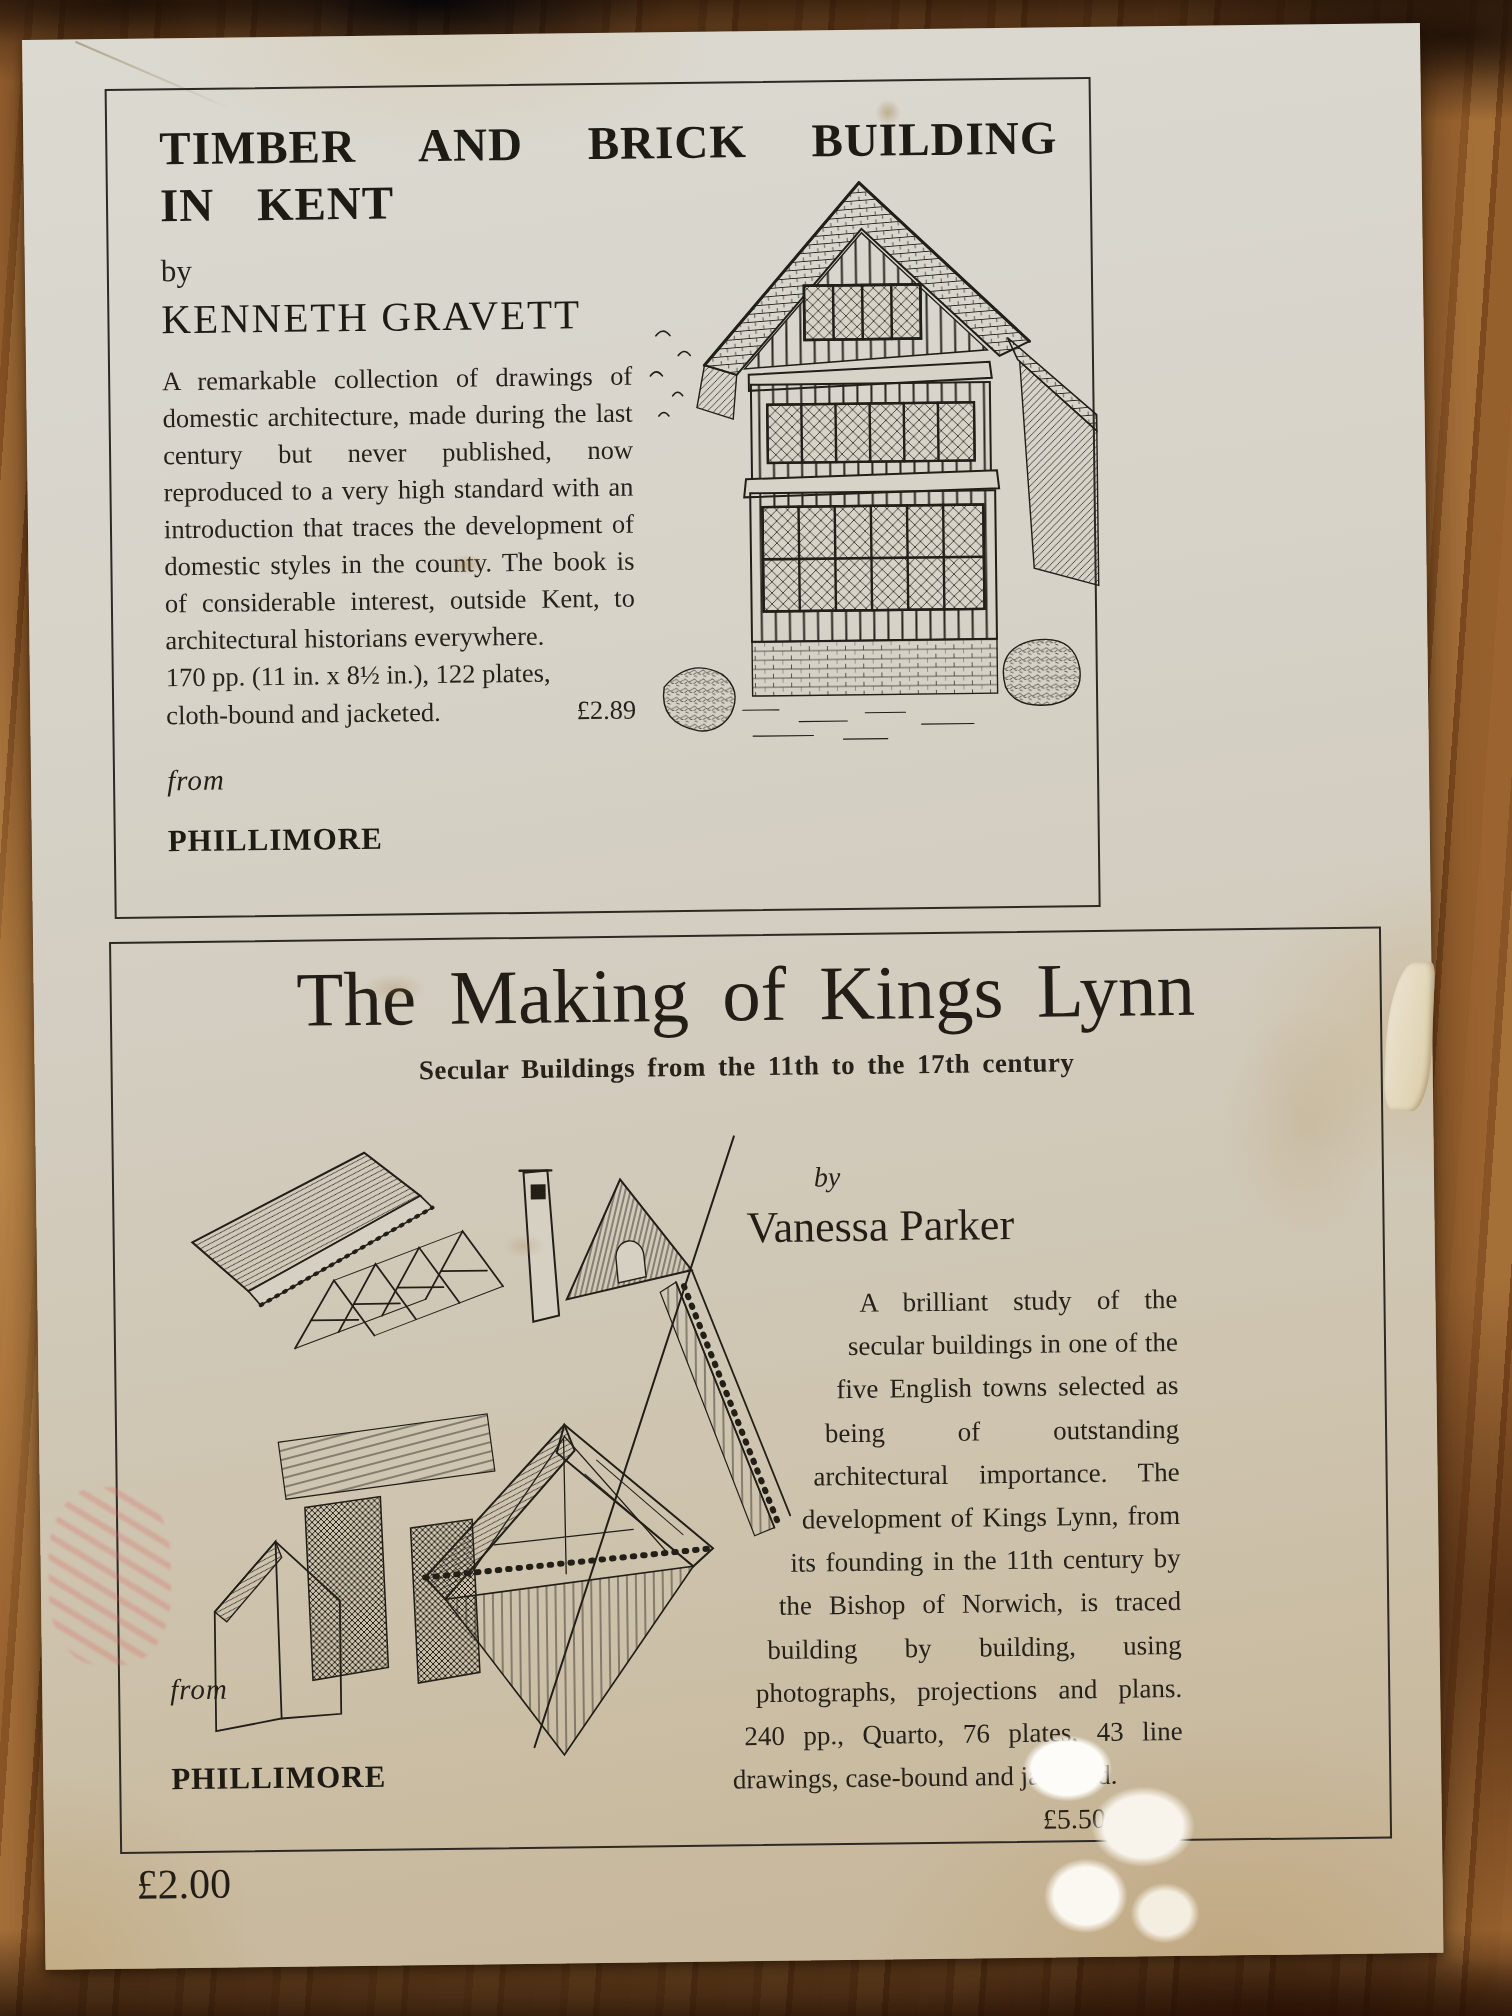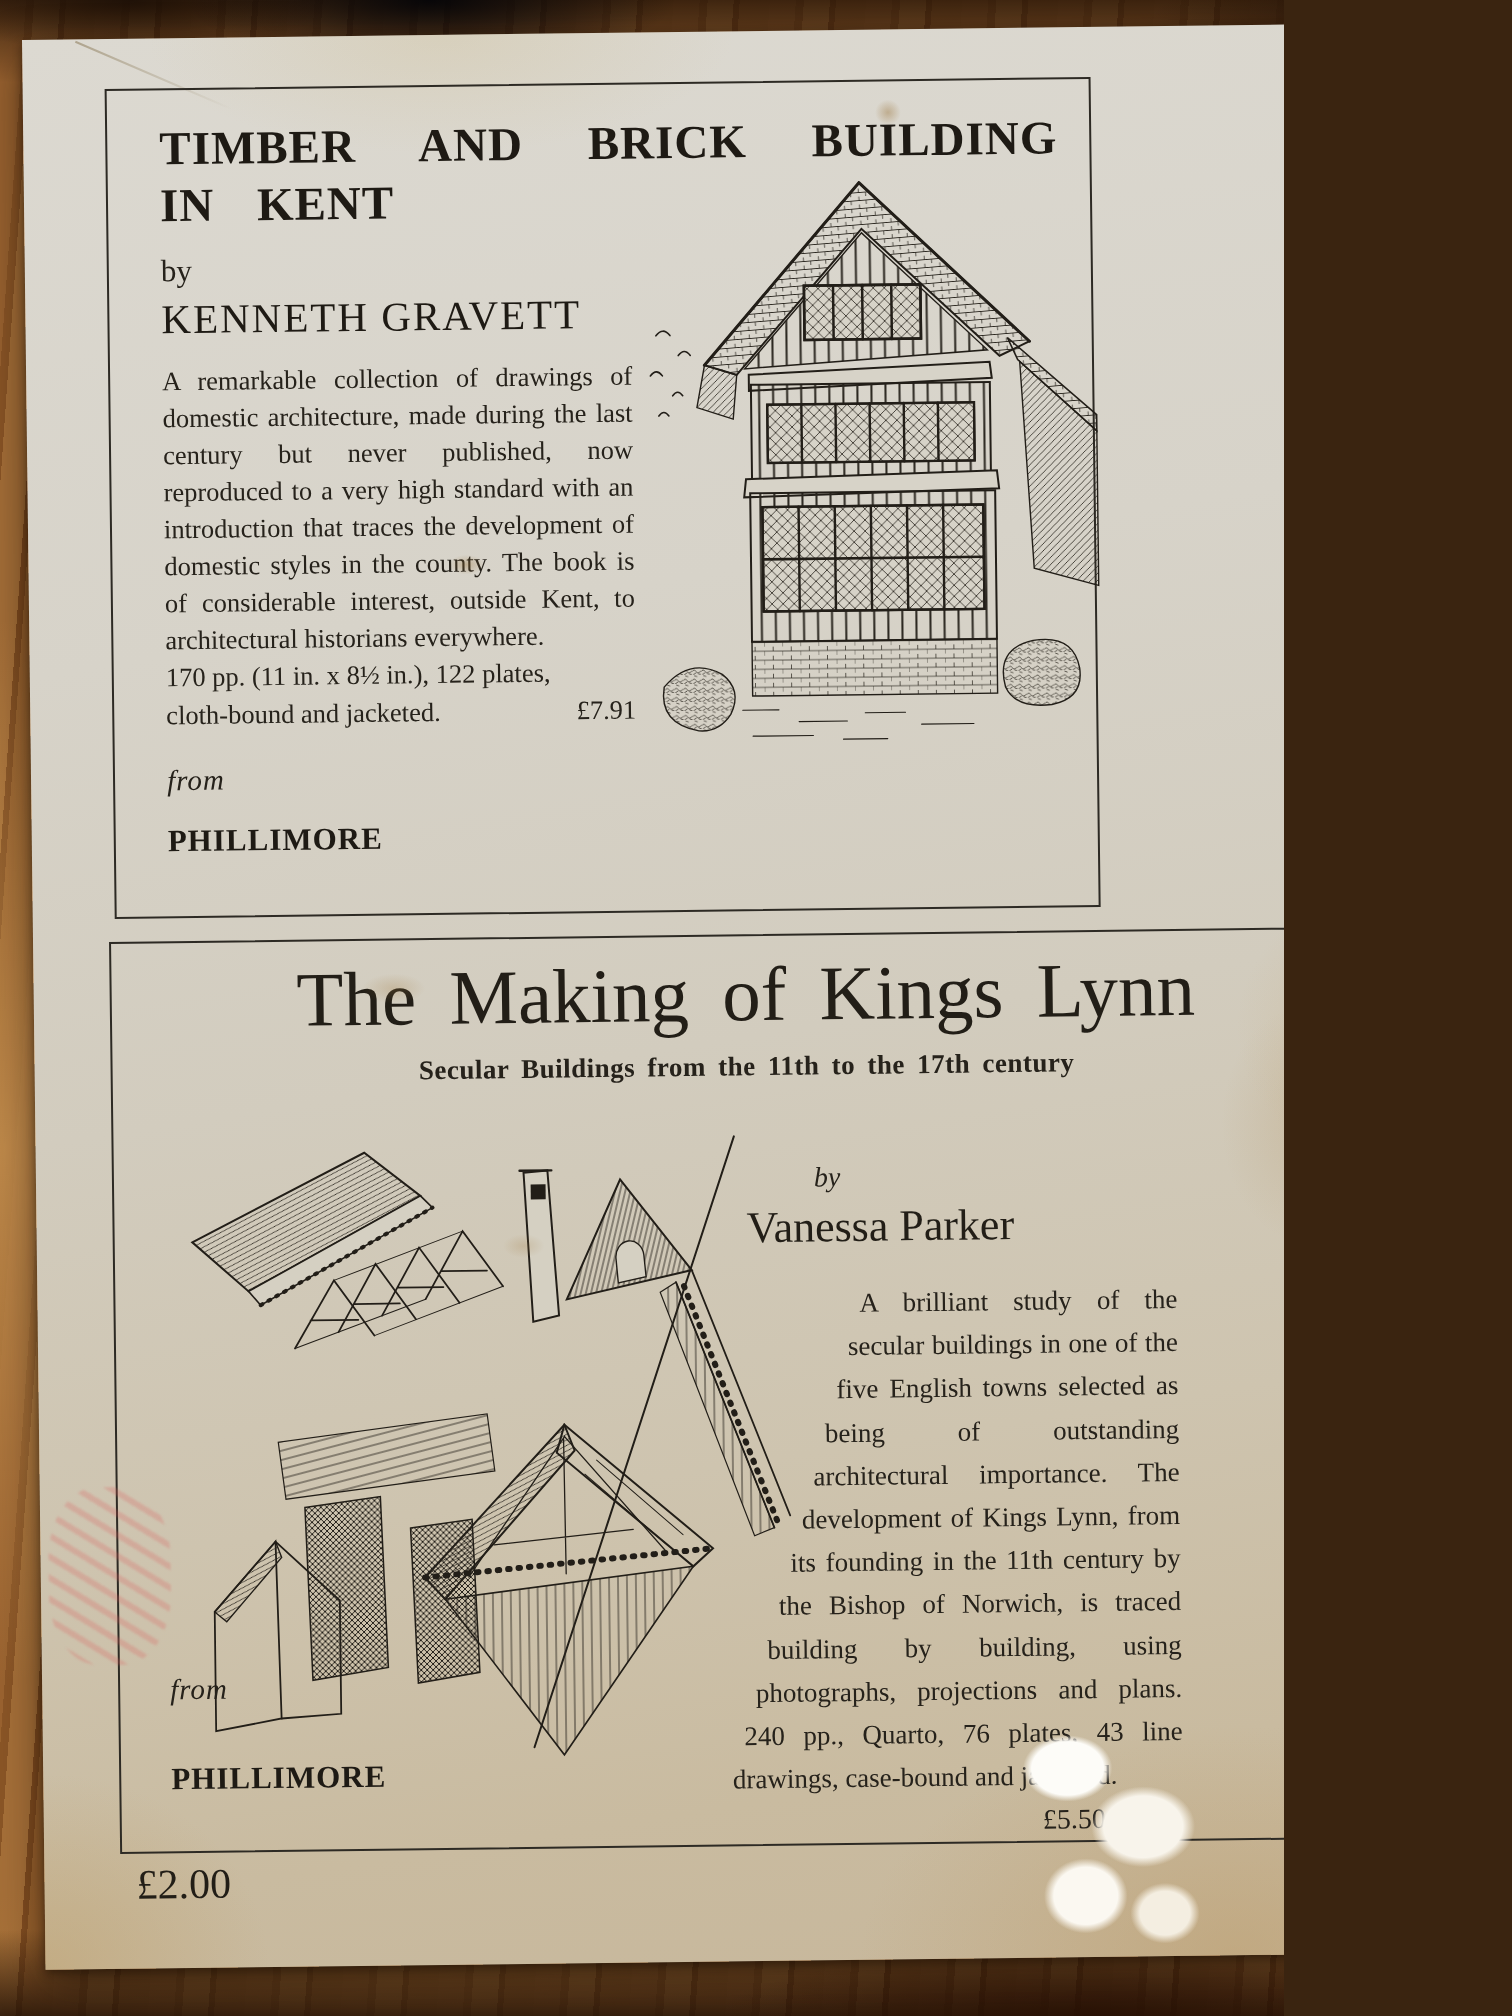--- a/index.html
+++ b/index.html
@@ -1,17 +1,17 @@
 <!DOCTYPE html>
 <html><head>
 <meta charset="utf-8">
 <style>
   html,body{margin:0;padding:0;background:#3a2410;}
   .photo{
-    position:relative;width:1284px;height:2016px;overflow:hidden;
+    position:relative;width:1512px;height:2016px;overflow:hidden;
     font-family:"Liberation Serif","DejaVu Serif",serif;
     background:
       radial-gradient(ellipse 420px 760px at 6px 1150px, rgba(226,172,98,.55), transparent 70%),
       radial-gradient(ellipse 540px 460px at 100% 80%, rgba(58,26,8,.65), transparent 72%),
       radial-gradient(ellipse 700px 280px at 30% 100%, rgba(206,142,66,.35), transparent 70%),
       repeating-linear-gradient(94deg,#9a6330 0 26px,#8a5526 26px 34px,#a56f38 34px 60px,#7d4a1f 60px 66px,#96602d 66px 96px),
       #8f5a28;
   }
   .wood-top{position:absolute;left:0;top:0;width:100%;height:150px;pointer-events:none;
     background:
@@ -103,21 +103,21 @@
         <div class="t1">
           <div class="t1-line1">TIMBER AND BRICK BUILDING</div>
           <div class="t1-line2">IN KENT</div>
         </div>
         <div class="by1">by</div>
         <div class="author1">KENNETH GRAVETT</div>
         <div class="body1">A remarkable collection of drawings of domestic architecture, made during the last century but never published, now reproduced to a very high standard with an introduction that traces the development of domestic styles in the county. The book is of considerable interest, outside Kent, to architectural historians everywhere.</div>
         <div class="specs1">170 pp. (11 in. x 8½ in.), 122 plates,</div>
         <div class="specs1-l2">
           <span>cloth-bound and jacketed.</span>
-          <span>£7.91</span>
+          <span>£2.89</span>
         </div>
         <div class="from1">from</div>
         <div class="pub1">PHILLIMORE</div>
 
         <svg class="house" viewBox="0 0 500 580" aria-hidden="true">
           <defs>
             <pattern id="hLat" width="11" height="11" patternUnits="userSpaceOnUse">
               <path d="M0 0 L11 11 M11 0 L0 11" stroke="#2a261f" stroke-width="0.8"></path>
             </pattern>
             <pattern id="hV" width="14" height="14" patternUnits="userSpaceOnUse">

